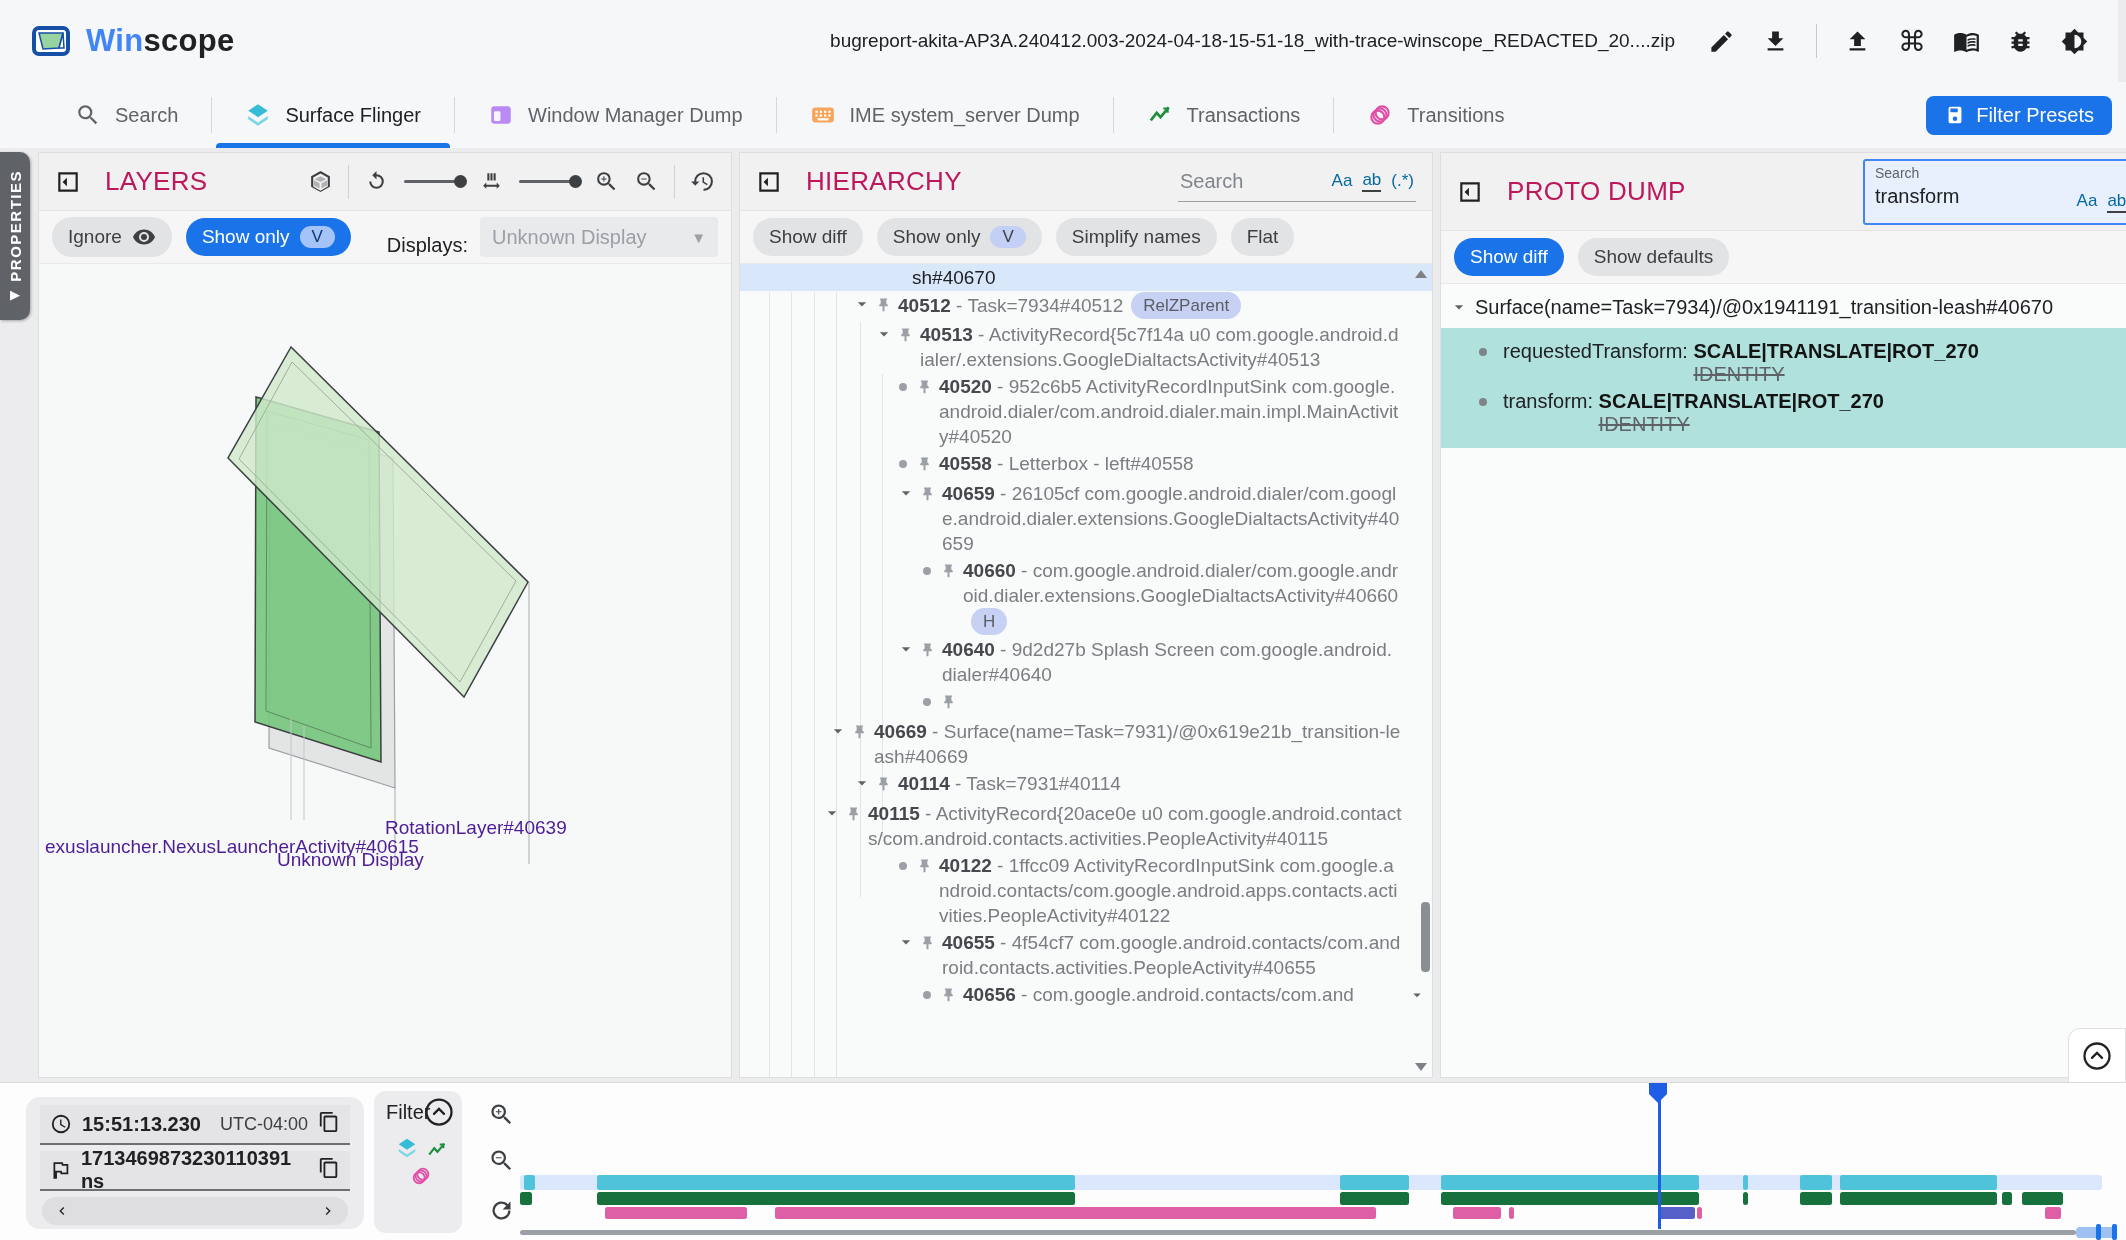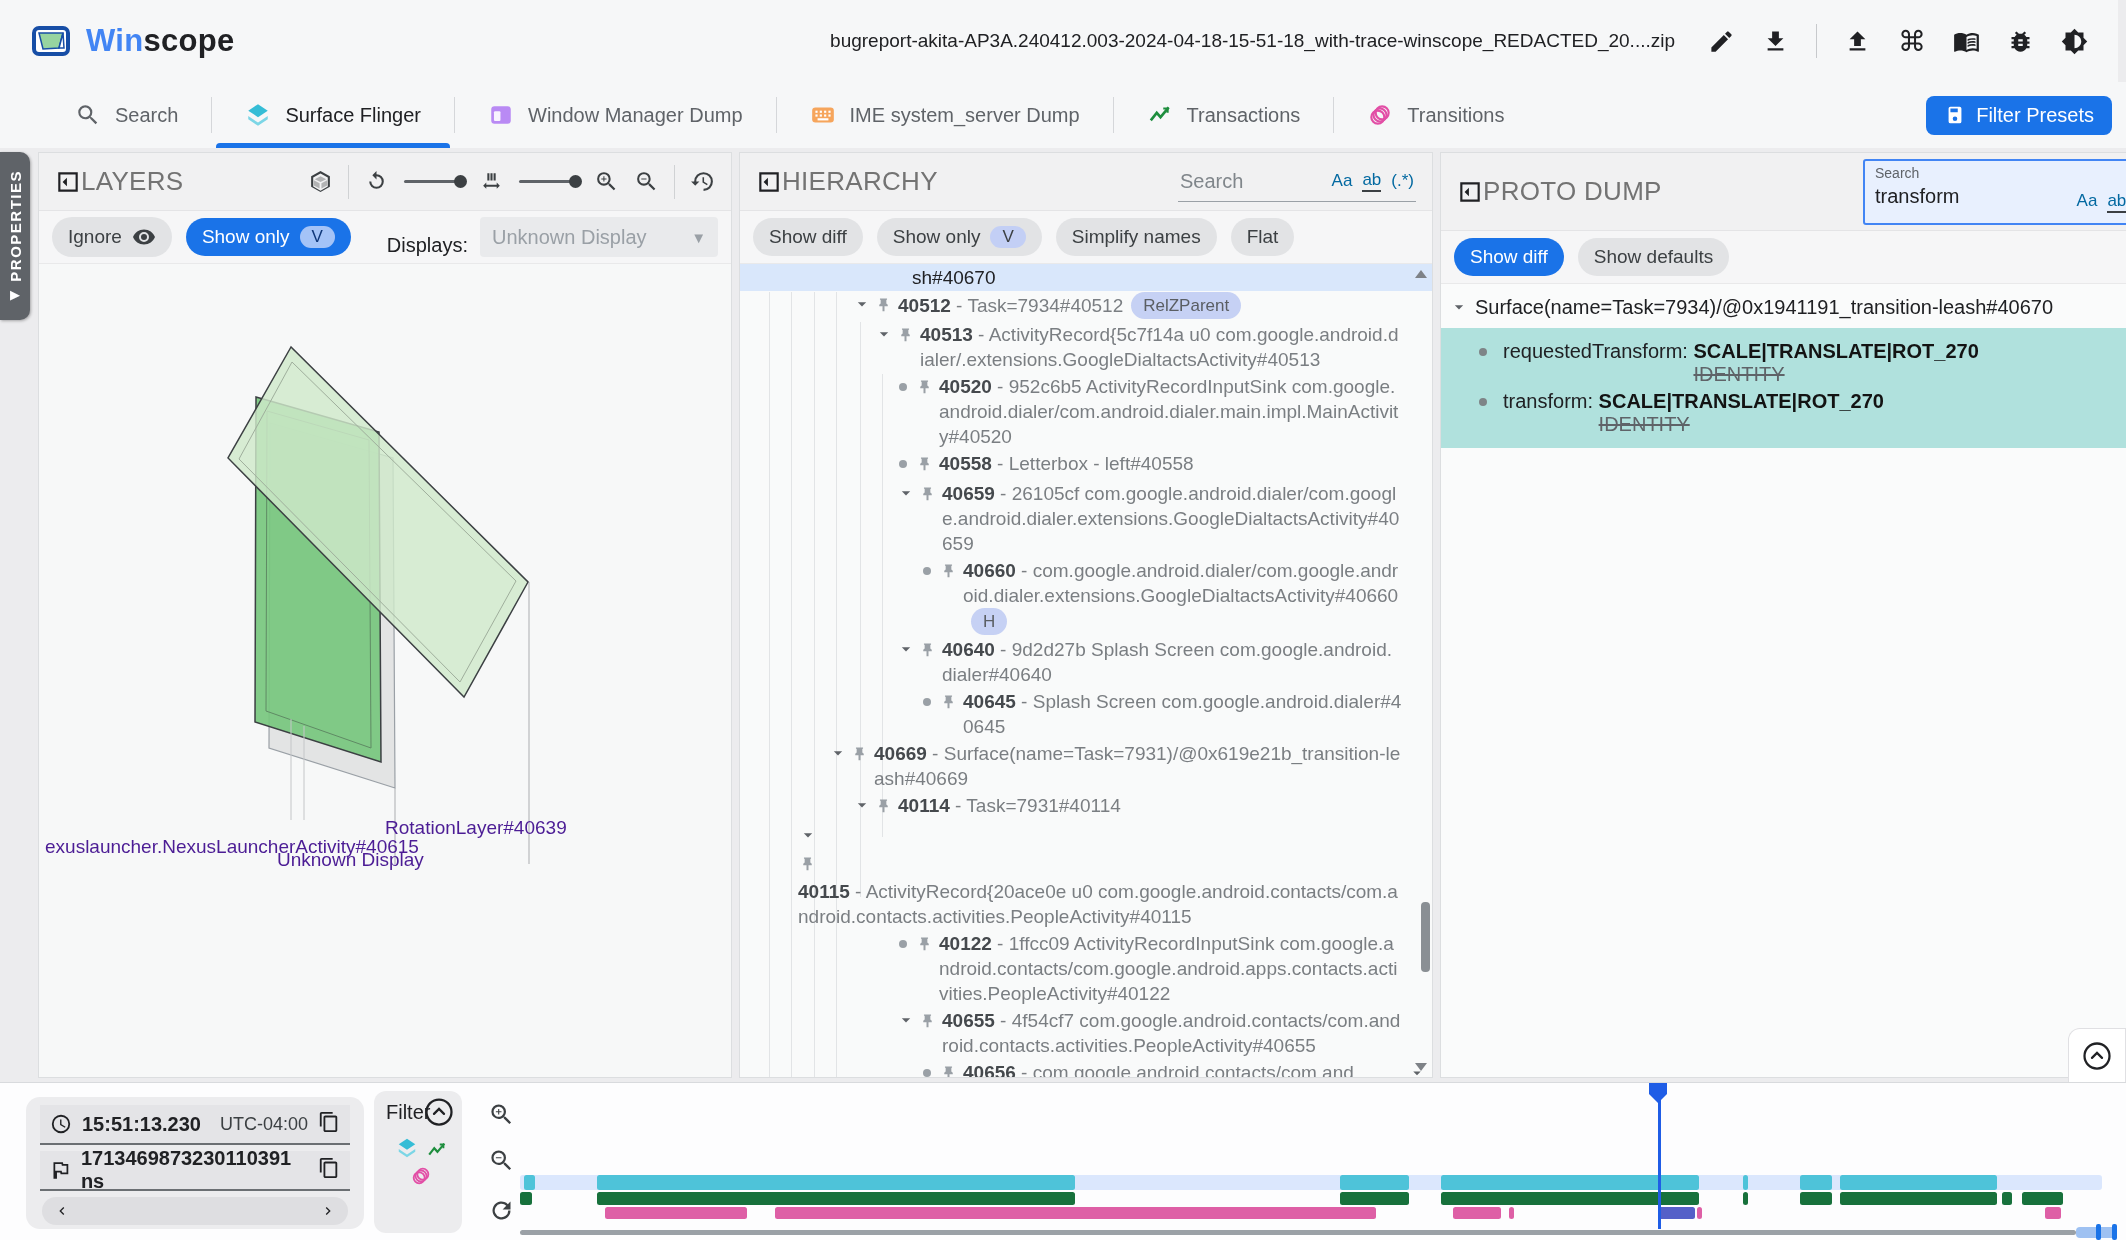--- a/index.html
+++ b/index.html
@@ -28,21 +28,21 @@
   .tab-divider{width:1px;background:#d5d7da;margin:15px 0}
   .fp-btn{margin-left:auto;margin-right:14px;align-self:center;display:flex;align-items:center;gap:10px;background:#1a73e8;color:#fff;font-size:20px;padding:8px 18px;border-radius:8px;cursor:pointer}
   .fp-btn svg{width:22px;height:22px;fill:#fff}
 
   
   .panel{position:absolute;top:152px;bottom:162px;background:#fafbfb;border:1px solid #dcdee0;display:flex;flex-direction:column}
   #layers-panel{left:38px;width:694px}
   #hierarchy-panel{left:739px;width:694px}
   #proto-panel{left:1440px;width:748px}
   .panel-head{height:58px;background:#f1f1f2;display:flex;align-items:center;padding:0 16px;border-bottom:1px solid #e4e4e6;flex:none}
-  .panel-title{display:flex;align-items:center;gap:0;font-size:26px;font-weight:500;letter-spacing:.3px;color:#737373}
+  .panel-title{display:flex;align-items:center;gap:24px;font-size:26px;font-weight:500;letter-spacing:.3px;color:#be185d}
   .panel-title svg{width:26px;height:26px;fill:#202124}
   .chips-row{height:53px;background:#f6f6f7;display:flex;align-items:center;gap:14px;padding:0 13px;border-bottom:1px solid #e9e9ea;flex:none}
   .chip{display:flex;align-items:center;gap:10px;background:#e2e3e5;color:#3c4043;font-size:19px;padding:8px 16px;border-radius:22px;cursor:pointer;white-space:nowrap}
   .chip.blue{background:#1a73e8;color:#fff}
   .badge{background:#c3cff5;color:#3c4043;font-size:17px;padding:1px 12px;border-radius:14px}
   .chip.blue .badge{background:#a4c3f7;color:#10387a}
   .chip svg{width:24px;height:24px;fill:#3c4043}
 
   
   .ltools{margin-left:auto;display:flex;align-items:center;gap:15px;color:#3c4043}
@@ -450,41 +450,40 @@
             <span class="pinw"><svg class="" viewBox="0 0 24 24" fill="currentColor">
                 <path d="M16 9V4h1V2H7v2h1v5l-2 2v2h4.6v7h2.8v-7H18v-2l-2-2z"></path>
               </svg></span>
             <span class="htext"><span class="hid">40640</span> - 9d2d27b Splash Screen com.google.android.dialer#40640</span>
           </div>
           <div class="hrow" style="padding-left: 180px;">
             <span class="dotm"></span>
             <span class="pinw"><svg class="" viewBox="0 0 24 24" fill="currentColor">
                 <path d="M16 9V4h1V2H7v2h1v5l-2 2v2h4.6v7h2.8v-7H18v-2l-2-2z"></path>
               </svg></span>
-            <span class="htext"><span class="hid">40645</span> - Splash Screen com.google.android.dialer#40645</span>
           </div>
           <div class="hrow" style="padding-left: 88px;">
             <span class="exp"><svg class="" viewBox="0 0 24 24" fill="currentColor">
                 <path d="M7 10l5 5 5-5z"></path>
               </svg></span>
             <span class="pinw"><svg class="" viewBox="0 0 24 24" fill="currentColor">
                 <path d="M16 9V4h1V2H7v2h1v5l-2 2v2h4.6v7h2.8v-7H18v-2l-2-2z"></path>
               </svg></span>
             <span class="htext"><span class="hid">40669</span> - Surface(name=Task=7931)/@0x619e21b_transition-leash#40669</span>
           </div>
           <div class="hrow" style="padding-left: 112px;">
             <span class="exp"><svg class="" viewBox="0 0 24 24" fill="currentColor">
                 <path d="M7 10l5 5 5-5z"></path>
               </svg></span>
             <span class="pinw"><svg class="" viewBox="0 0 24 24" fill="currentColor">
                 <path d="M16 9V4h1V2H7v2h1v5l-2 2v2h4.6v7h2.8v-7H18v-2l-2-2z"></path>
               </svg></span>
             <span class="htext"><span class="hid">40114</span> - Task=7931#40114</span>
           </div>
-          <div class="hrow" style="padding-left: 58px; flex-direction: column;">
+          <div class="hrow" style="padding-left: 82px;">
             <span class="exp"><svg class="" viewBox="0 0 24 24" fill="currentColor">
                 <path d="M7 10l5 5 5-5z"></path>
               </svg></span>
             <span class="pinw"><svg class="" viewBox="0 0 24 24" fill="currentColor">
                 <path d="M16 9V4h1V2H7v2h1v5l-2 2v2h4.6v7h2.8v-7H18v-2l-2-2z"></path>
               </svg></span>
             <span class="htext"><span class="hid">40115</span> - ActivityRecord{20ace0e u0 com.google.android.contacts/com.android.contacts.activities.PeopleActivity#40115</span>
           </div>
           <div class="hrow" style="padding-left: 156px;">
             <span class="dotm"></span>

